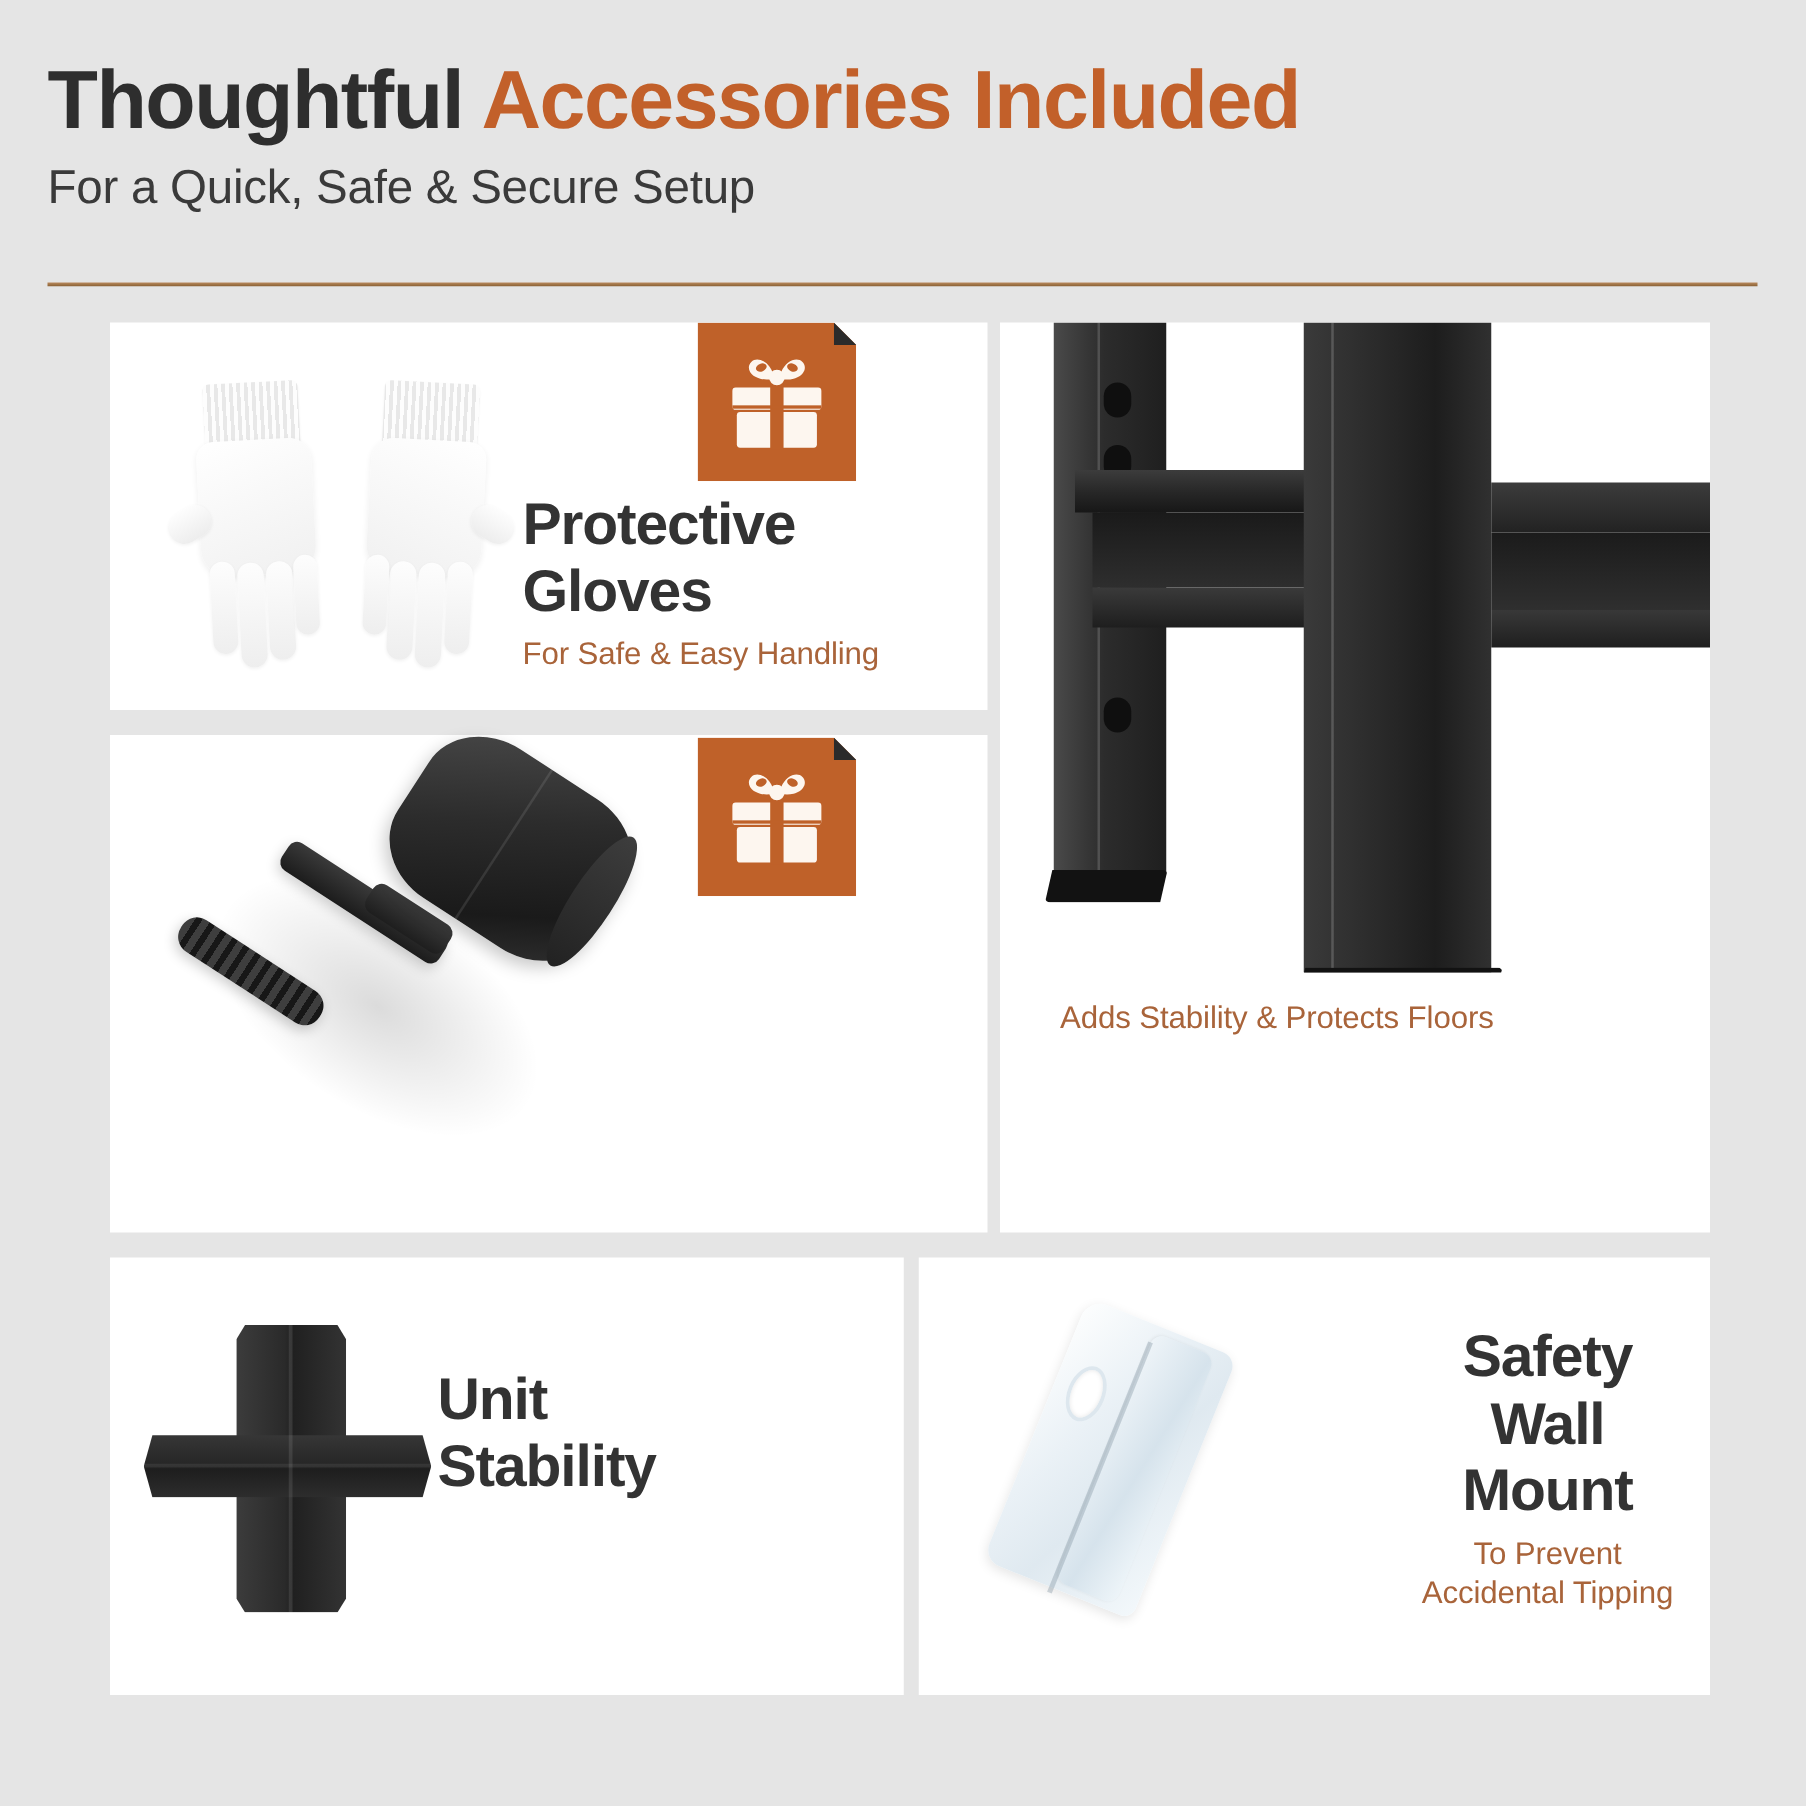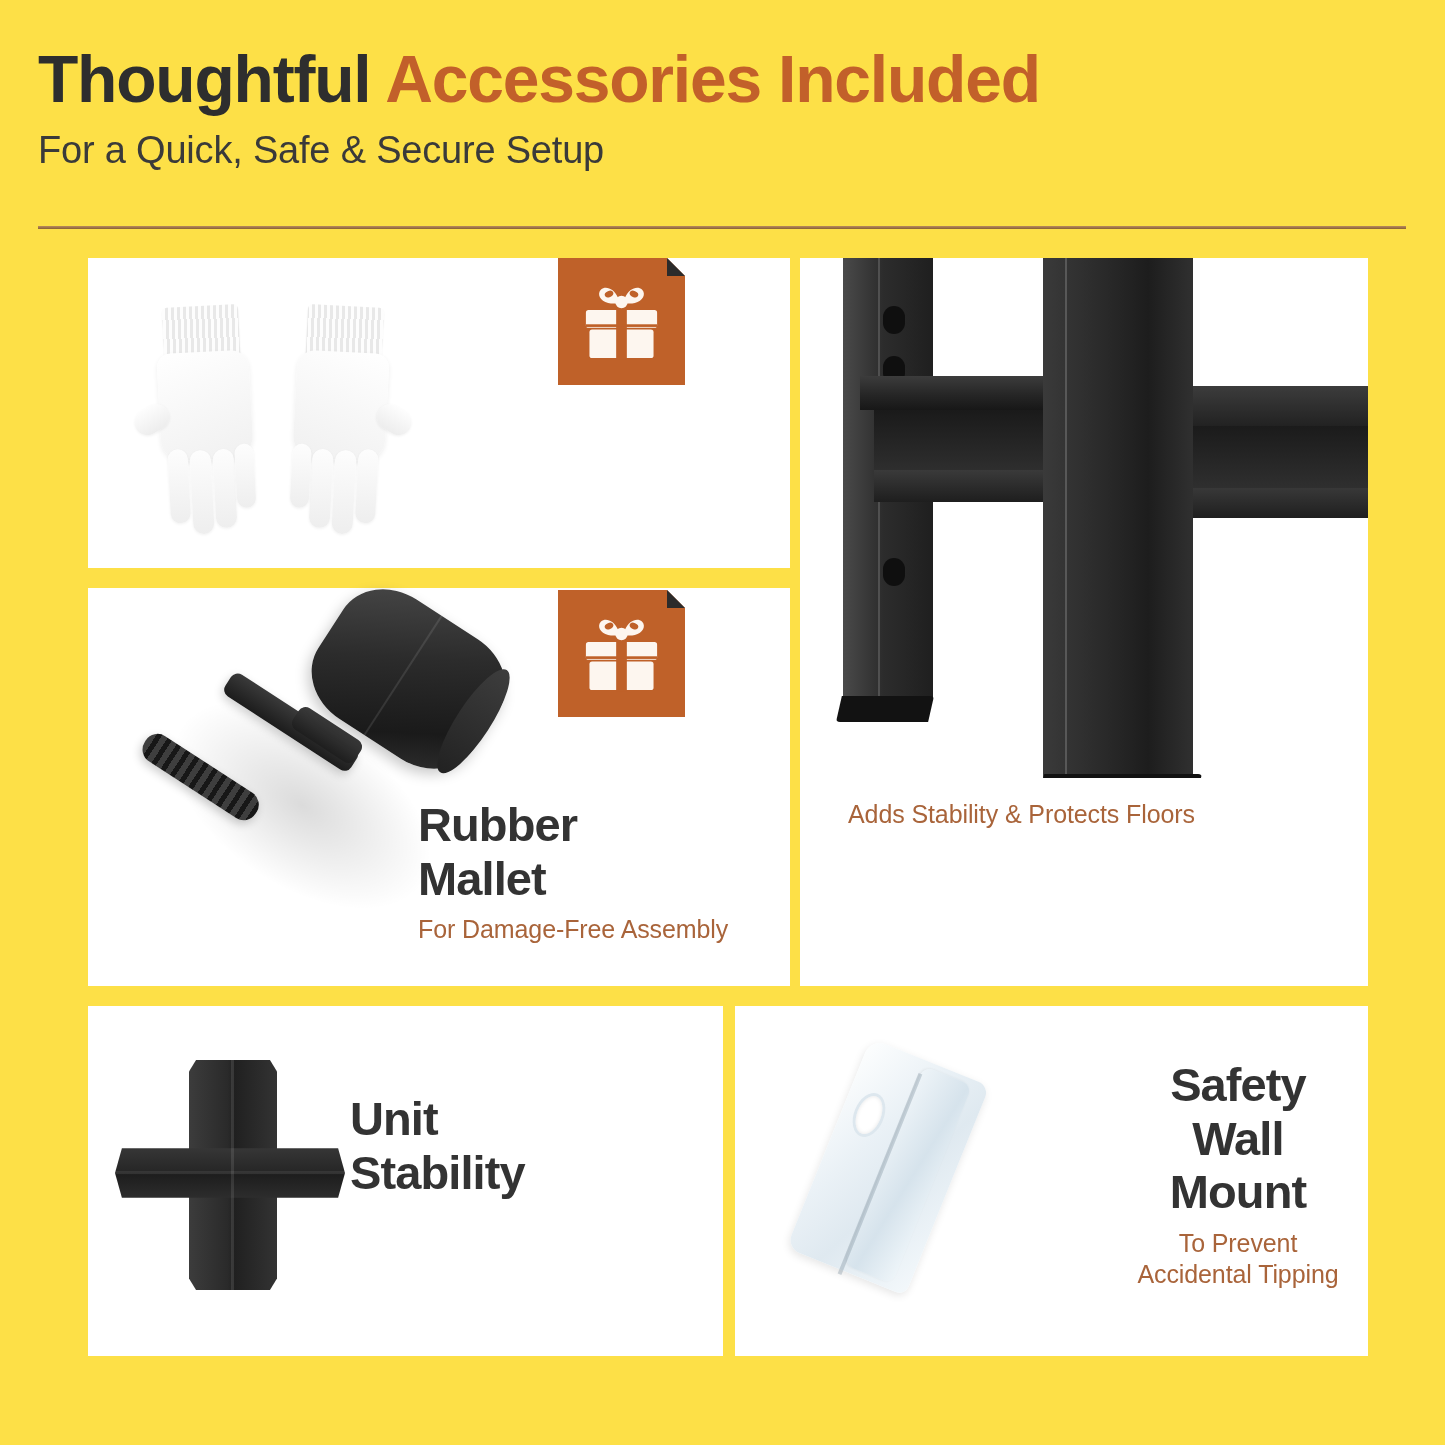--- a/index.html
+++ b/index.html
@@ -2,21 +2,21 @@
 <html><head>
 <meta charset="utf-8">
 <style>
   * { margin:0; padding:0; box-sizing:border-box; }
   html, body {
     width:1445px; height:1445px;
     background:#f7f7f6;
     font-family:"Liberation Sans", sans-serif;
     overflow:hidden;
   }
-  .page { position:relative; width:1445px; height:1445px; background:#fde047; }
+  .page { position:relative; width:1445px; height:1445px; background:#e5e5e5; }
 
   
   .header { position:absolute; left:38px; top:44px; width:1370px; }
   .title {
     font-size:66px; font-weight:700; letter-spacing:-1.2px;
     line-height:1.08; color:#2e2e2e; white-space:nowrap;
   }
   .title .accent { color:#c2602a; }
   .subtitle {
     margin-top:14px; font-size:38px; font-weight:400;
@@ -269,20 +269,27 @@
           <path d="M54 22c4-10 14-14 19-9s1 13-8 15c-4 1-8 1-11 0z"></path>
           <circle cx="50" cy="27" r="7"></circle>
         </g>
         <g fill="#bf6129">
           <ellipse cx="36" cy="18" rx="5" ry="3.5" transform="rotate(-22 36 18)"></ellipse>
           <ellipse cx="64" cy="18" rx="5" ry="3.5" transform="rotate(22 64 18)"></ellipse>
           <rect x="10" y="52" width="80" height="3"></rect>
         </g>
       </svg>
     </div>
+    <div class="txt txt-gloves">
+      <div class="t-title">
+        <span>Protective</span><br>
+        <span>Gloves</span>
+      </div>
+      <div class="t-sub">For Safe &amp; Easy Handling</div>
+    </div>
 
     <div class="card card-mallet"></div>
     <div class="mallet-art">
       <div class="mallet-shadow"></div>
       <div class="mallet-grip"></div>
       <div class="mallet-shaft"></div>
       <div class="mallet-neck"></div>
       <div class="mallet-head">
         <div class="band"></div>
         <div class="cap"></div>
@@ -300,27 +307,20 @@
           <path d="M54 22c4-10 14-14 19-9s1 13-8 15c-4 1-8 1-11 0z"></path>
           <circle cx="50" cy="27" r="7"></circle>
         </g>
         <g fill="#bf6129">
           <ellipse cx="36" cy="18" rx="5" ry="3.5" transform="rotate(-22 36 18)"></ellipse>
           <ellipse cx="64" cy="18" rx="5" ry="3.5" transform="rotate(22 64 18)"></ellipse>
           <rect x="10" y="52" width="80" height="3"></rect>
         </g>
       </svg>
     </div>
-    <div class="txt txt-mallet">
-      <div class="t-title">
-        <span>Rubber</span><br>
-        <span>Mallet</span>
-      </div>
-      <div class="t-sub">For Damage-Free Assembly</div>
-    </div>
 
     <div class="card card-footcaps"></div>
     <div class="shelf-art">
       <div class="leg leg-back">
         <div class="edge"></div>
       </div>
       <div class="leg-hole" style="left:83px; top:48px;"></div>
       <div class="leg-hole" style="left:83px; top:98px;"></div>
       <div class="leg-hole" style="left:83px; top:300px;"></div>
       <div class="shelf-plank plank-right"></div>

